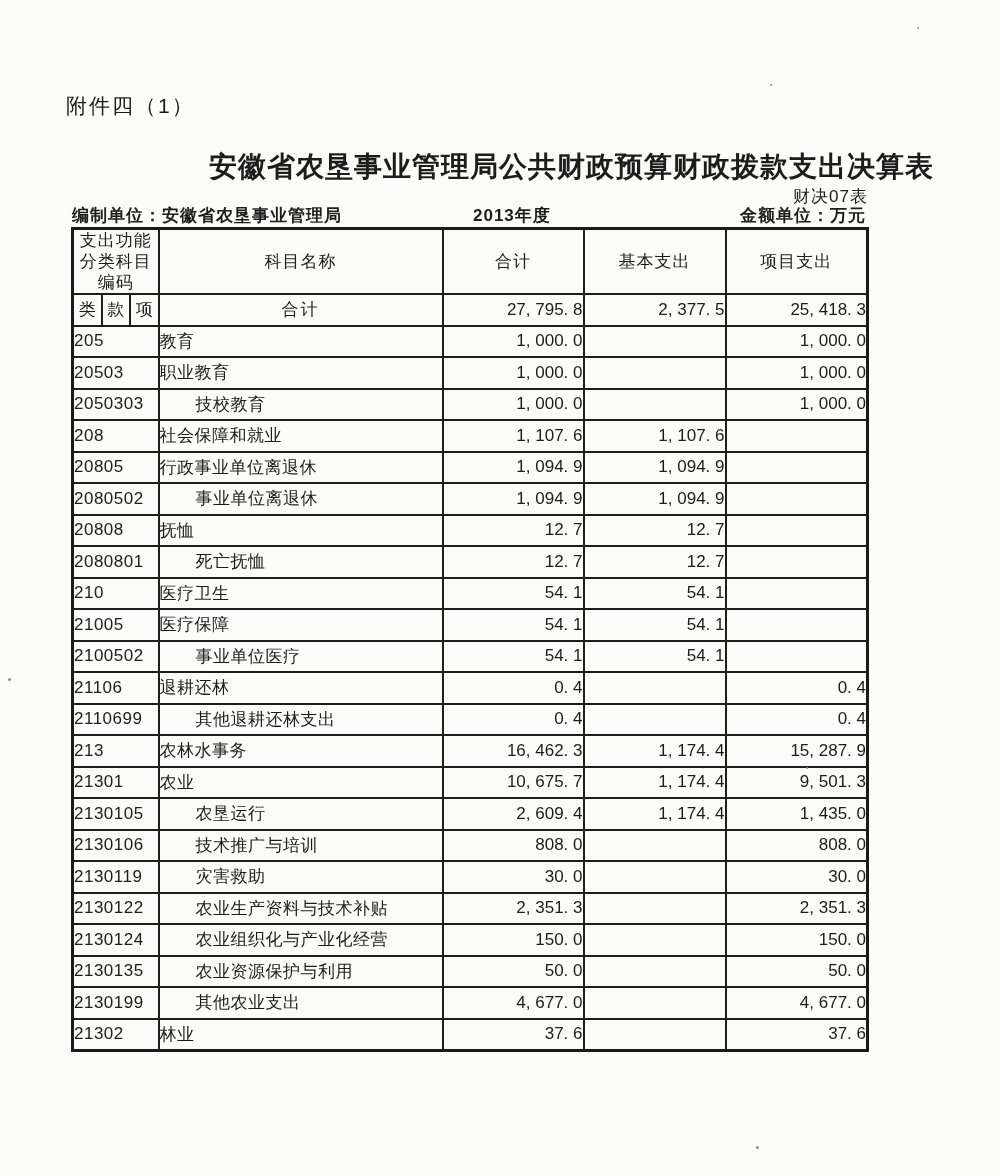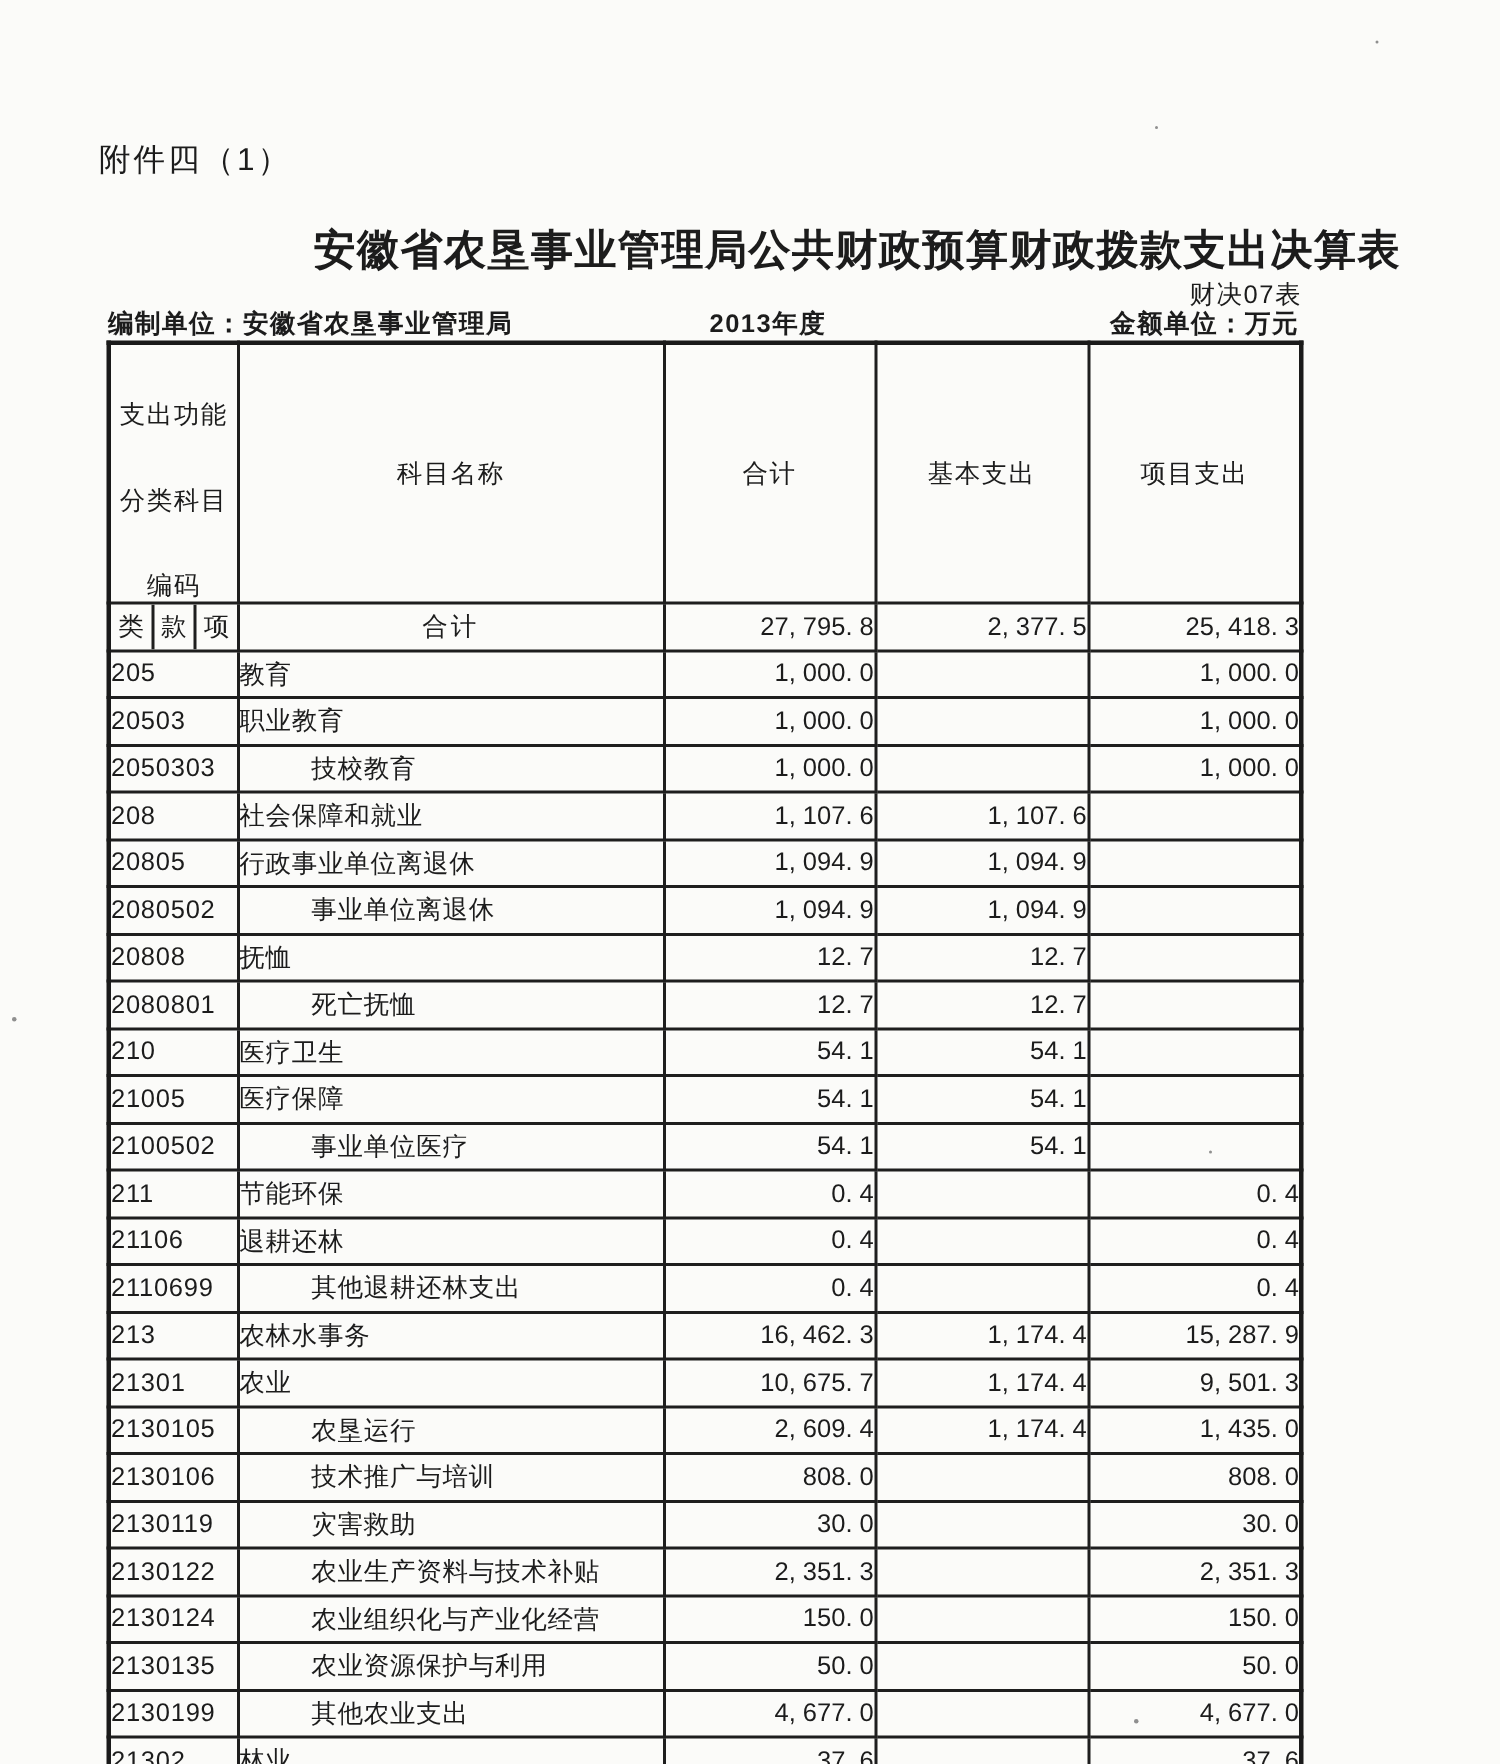--- a/index.html
+++ b/index.html
@@ -70,29 +70,29 @@
   }
   table.fin thead th {
     height: 61px;
     font-weight: normal;
     font-size: 17px;
     text-align: center;
     vertical-align: middle;
     letter-spacing: 1px;
   }
   th.code-header { font-size: 16px; line-height: 21px; letter-spacing: 0; }
-  th.code-header .hline { display: block; margin-top: 36px; }
+  th.code-header .hline { display: block; }
   table.fin tbody td {
     height: 29.5px;
     font-size: 17px;
     vertical-align: middle;
   }
   td.code-cell  { text-align: left; padding-left: 5px; letter-spacing: 0.5px; }
   td.name-cell  { text-align: left; padding-left: 8px; letter-spacing: 0.5px; }
-  td.name-cell.indent { padding-left: 48px; }
+  td.name-cell.indent { padding-left: 36px; }
   td.total-name { text-align: center; letter-spacing: 2px; padding-left: 0; }
   td.amount     { text-align: right; padding-right: 4px; }
   td.kkx-cell   { padding: 0; }
   .kkx { display: flex; height: 29.5px; }
   .kkx span {
     flex: 1;
     display: flex;
     align-items: center;
     justify-content: center;
     font-size: 17px;
@@ -229,27 +229,20 @@
           <td class="amount"></td>
         </tr>
         <tr>
           <td class="code-cell">2100502</td>
           <td class="name-cell indent">事业单位医疗</td>
           <td class="amount">54. 1</td>
           <td class="amount">54. 1</td>
           <td class="amount"></td>
         </tr>
         <tr>
-          <td class="code-cell">211</td>
-          <td class="name-cell">节能环保</td>
-          <td class="amount">0. 4</td>
-          <td class="amount"></td>
-          <td class="amount">0. 4</td>
-        </tr>
-        <tr>
           <td class="code-cell">21106</td>
           <td class="name-cell">退耕还林</td>
           <td class="amount">0. 4</td>
           <td class="amount"></td>
           <td class="amount">0. 4</td>
         </tr>
         <tr>
           <td class="code-cell">2110699</td>
           <td class="name-cell indent">其他退耕还林支出</td>
           <td class="amount">0. 4</td>

